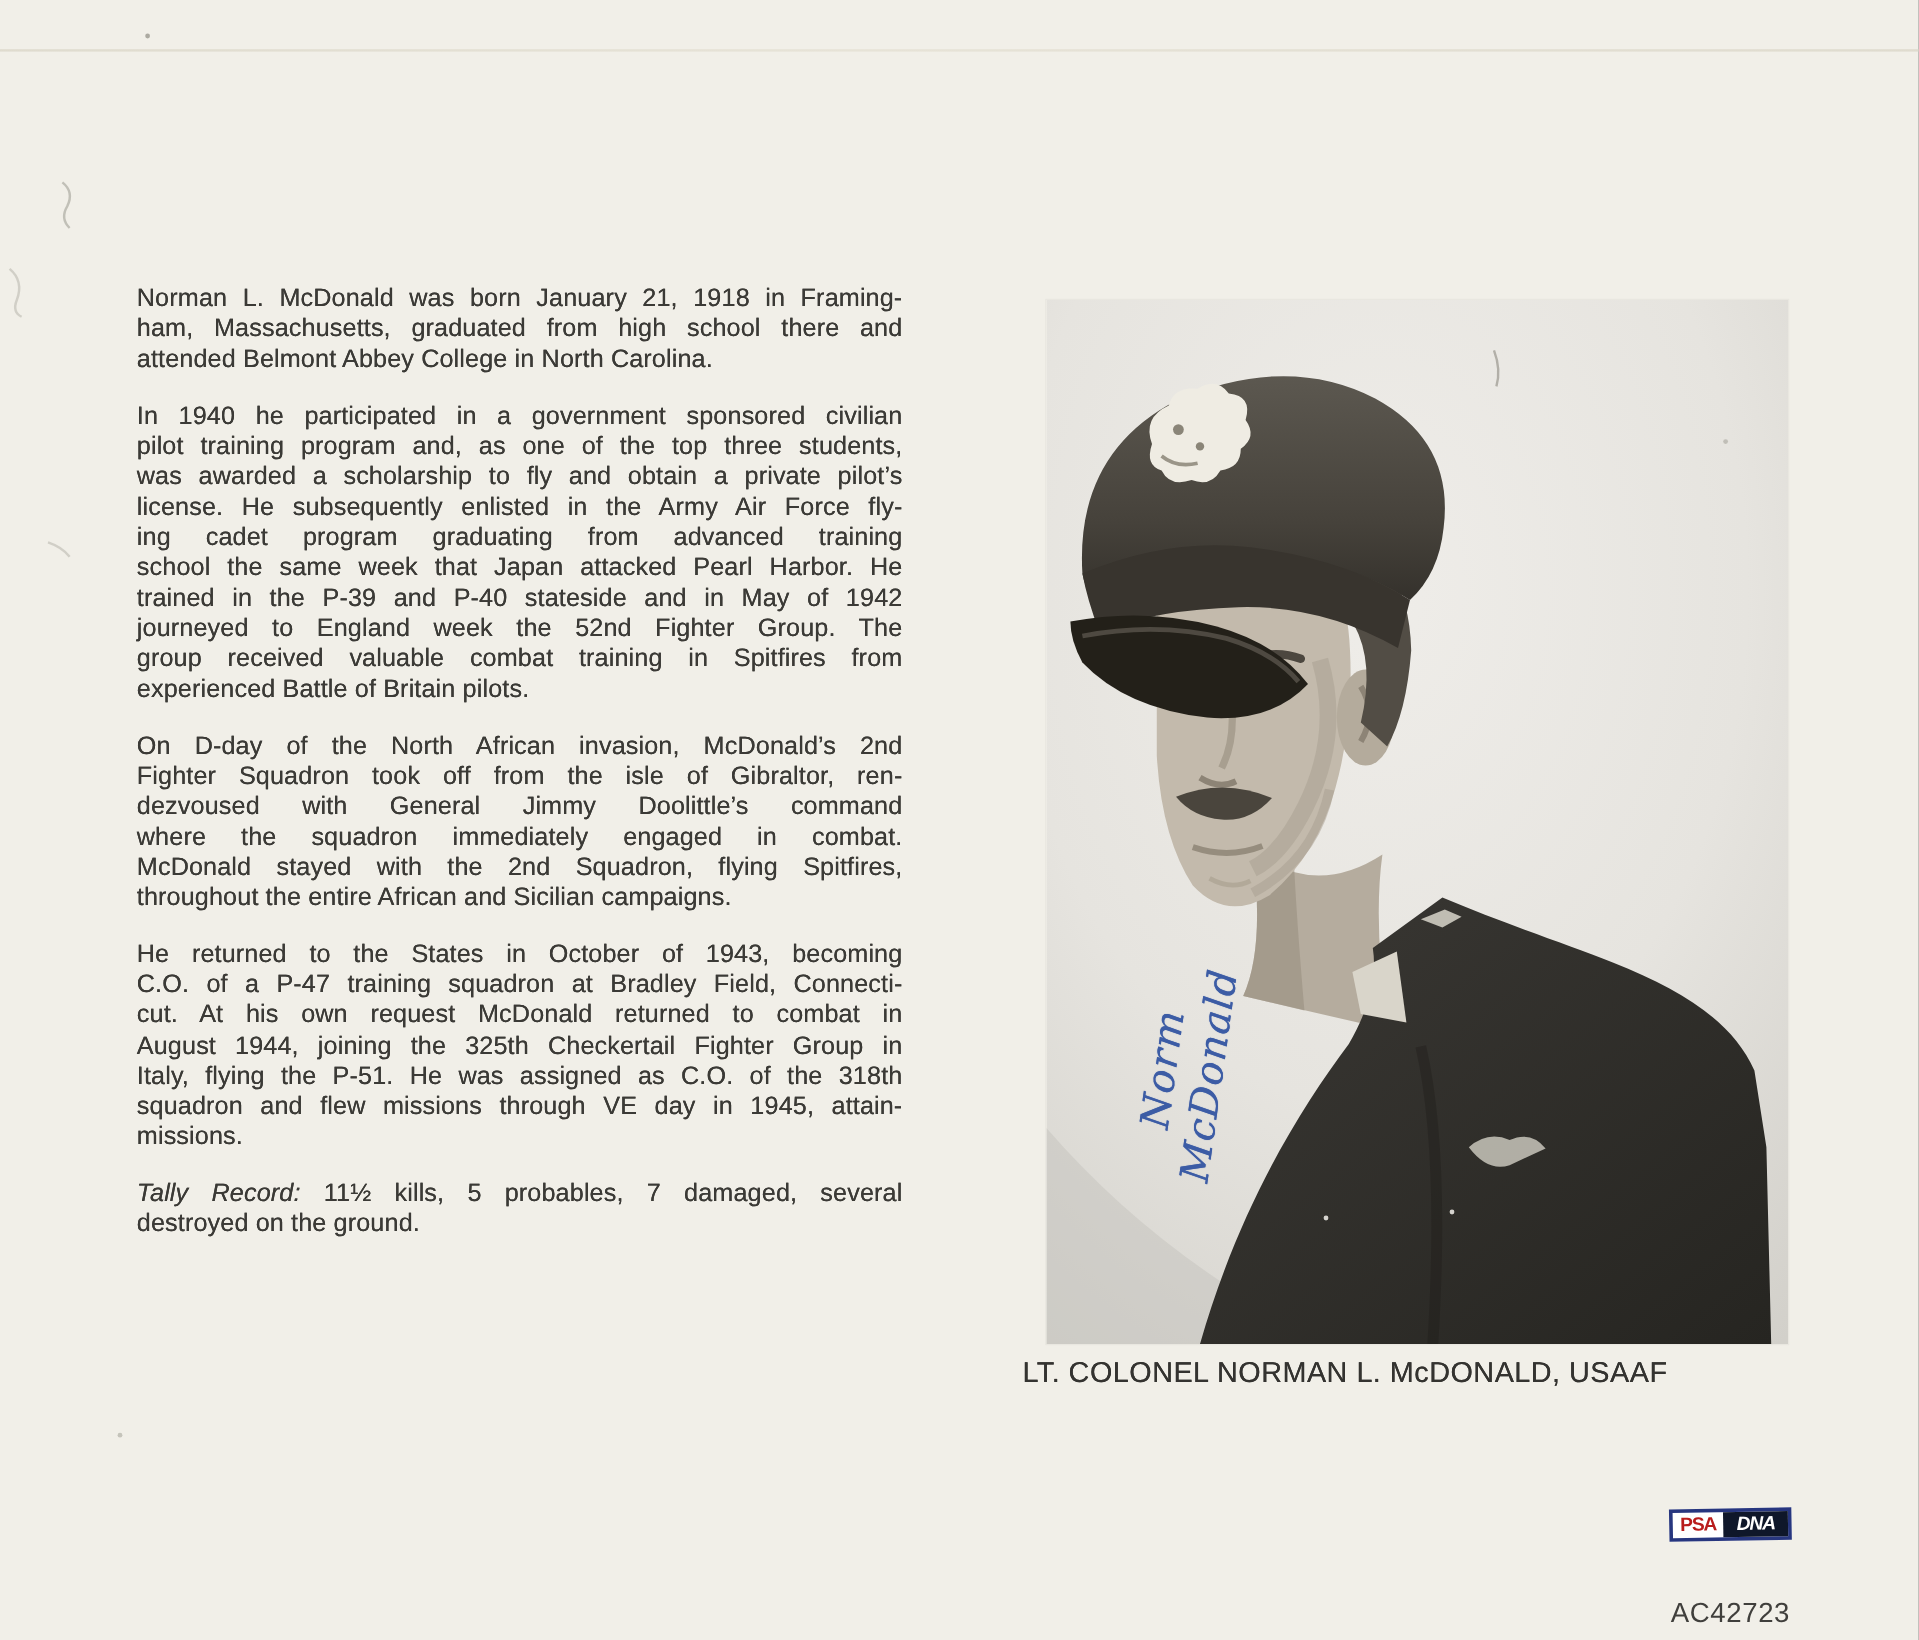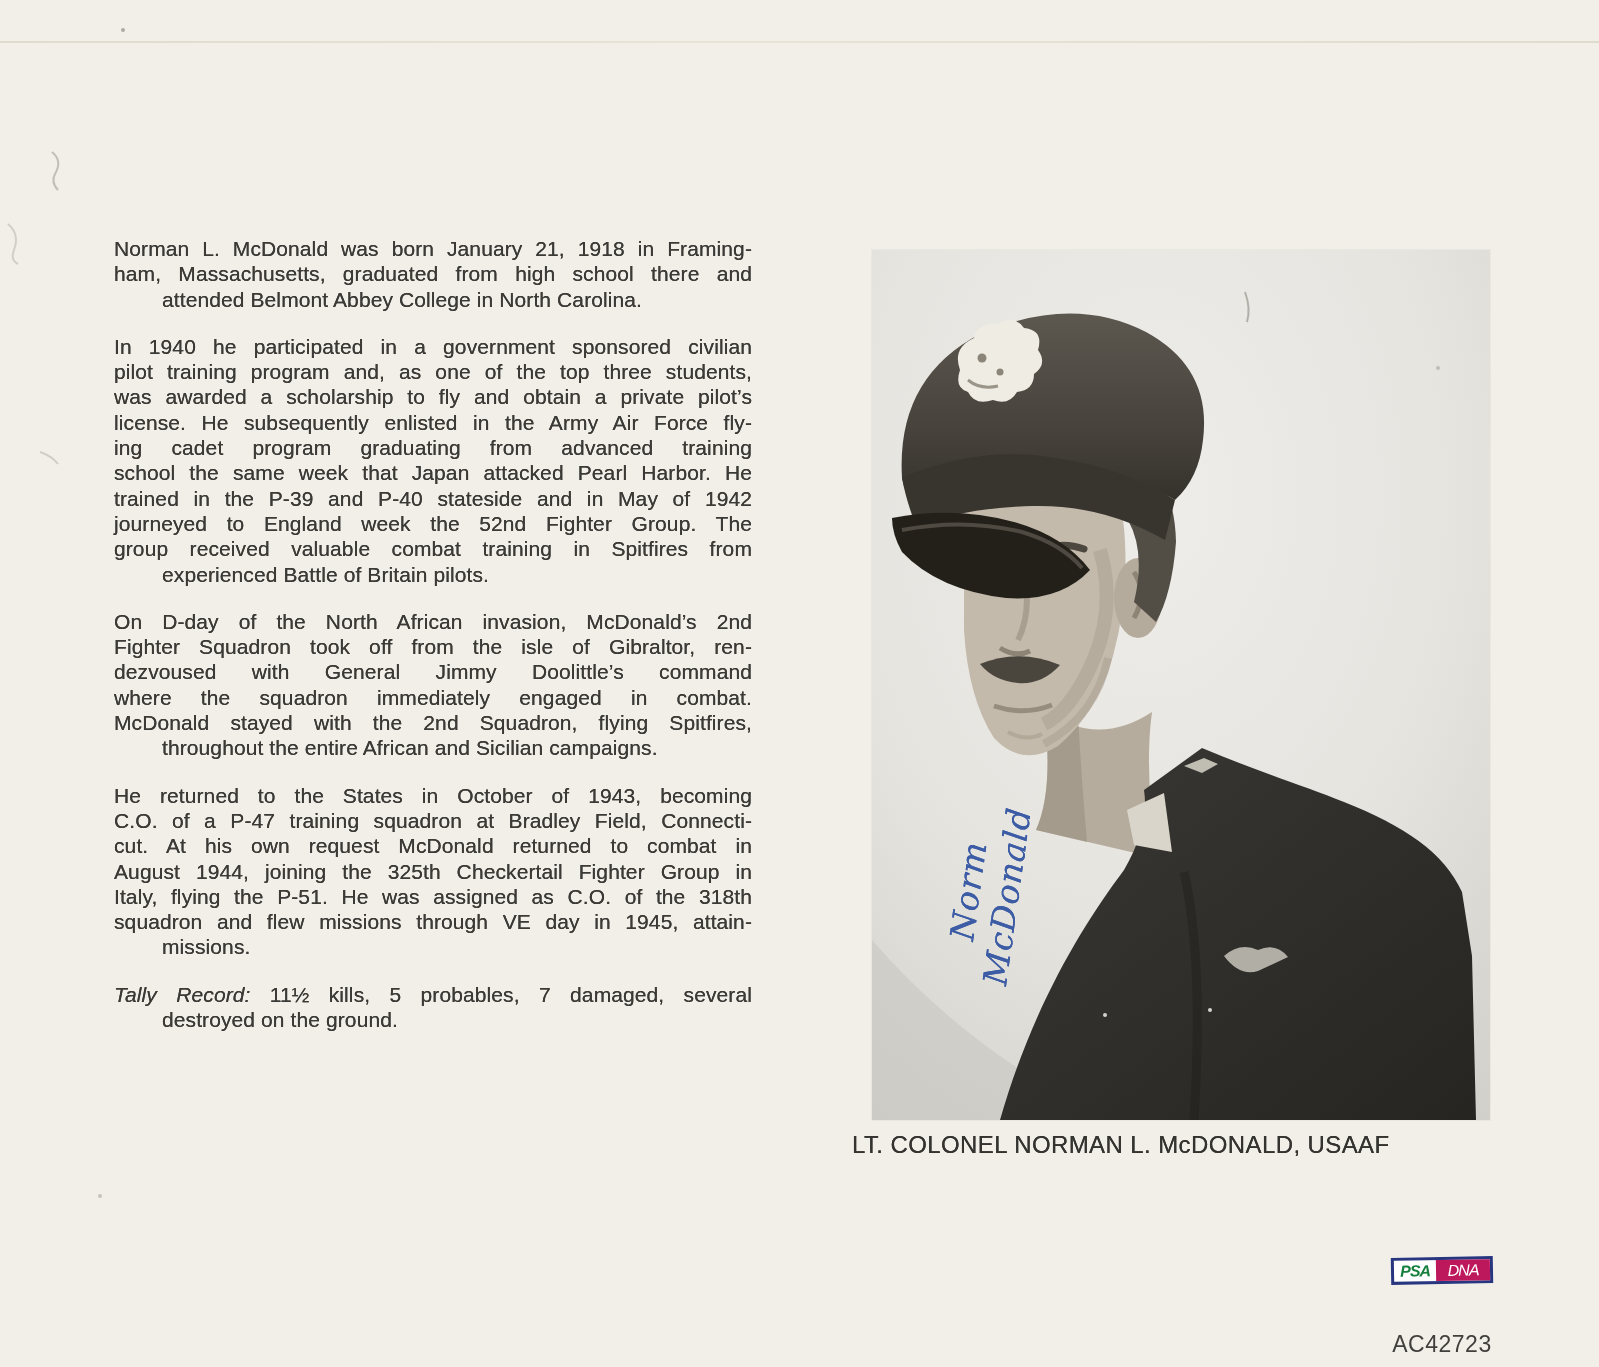--- a/index.html
+++ b/index.html
@@ -16,21 +16,21 @@
   .marks { position:absolute; left:0; top:0; pointer-events:none; }
 
   
   .bio {
     position:absolute; left:114px; top:236px; width:638px;
     color:#3b3a36; font-size:21px; line-height:25.3px; letter-spacing:.1px;
     text-shadow:0 0 .4px #3b3a36;
   }
   .para { margin:0 0 22px 0; }
   .line { text-align:justify; text-align-last:justify; }
-  .line.last { text-align-last:left;margin-left:48px; }
+  .line.last { text-align-last:left; }
   .line em { font-style:italic; }
 
   
   .photo {
     position:absolute; left:872px; top:250px; width:618px; height:870px; margin:0;
     box-shadow:0 0 0 1px rgba(60,58,50,.04);
   }
   .photo svg { position:absolute; left:0; top:0; width:100%; height:100%; }
   .signature {
     position:absolute; left:-32px; top:620px; width:260px; height:42px;
@@ -48,27 +48,27 @@
   }
 
   
   .sticker {
     position:absolute; left:1391px; top:1257px; width:102px; height:27px;
     box-sizing:border-box; border:3px solid #27367f; background:#fff;
     display:flex; transform:rotate(-1deg);
   }
   .sticker .psa {
     flex:0 0 44%; display:flex; align-items:center; justify-content:center;
-    color:#15803d; font-weight:bold; font-style:italic;
+    color:#b91c1c; font-weight:bold; 
     font-size:16px; letter-spacing:-1px;
   }
   .sticker .dna {
-    flex:1; background:#be185d; color:#ffffff;
+    flex:1; background:#0f172a; color:#ffffff;
     display:flex; align-items:center; justify-content:center;
-    font-weight:normal; font-style:italic; font-size:16px; letter-spacing:-1px;
+    font-weight:bold; font-style:italic; font-size:16px; letter-spacing:-1px;
   }
   .certnum {
     position:absolute; left:1384px; top:1331px; width:116px;
     text-align:center; font-size:23px; letter-spacing:.5px; color:#403f3c;
   }
 </style>
 </head>
 <body>
 
 <div class="page">

